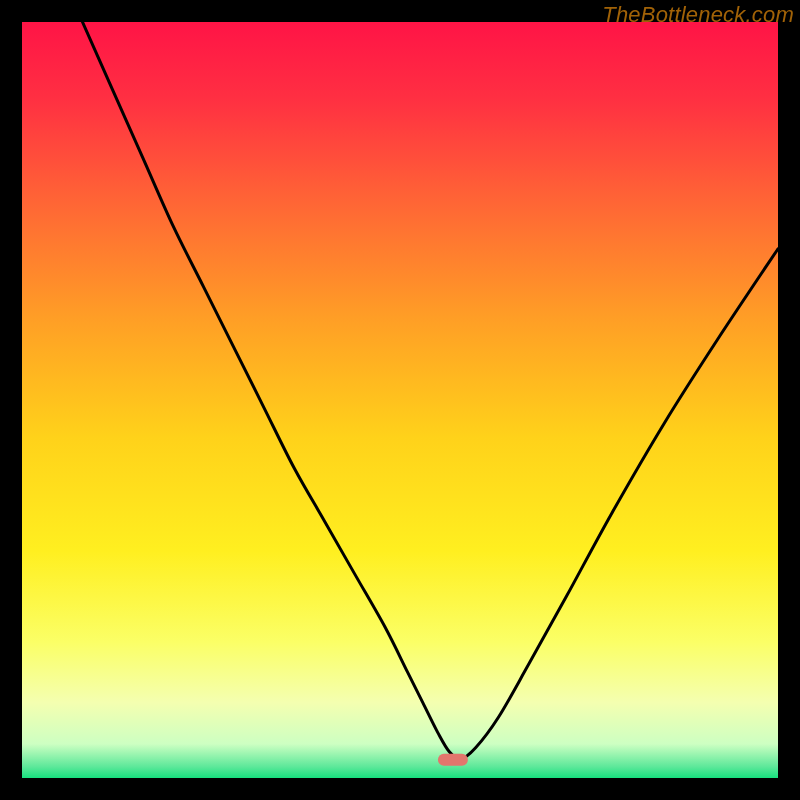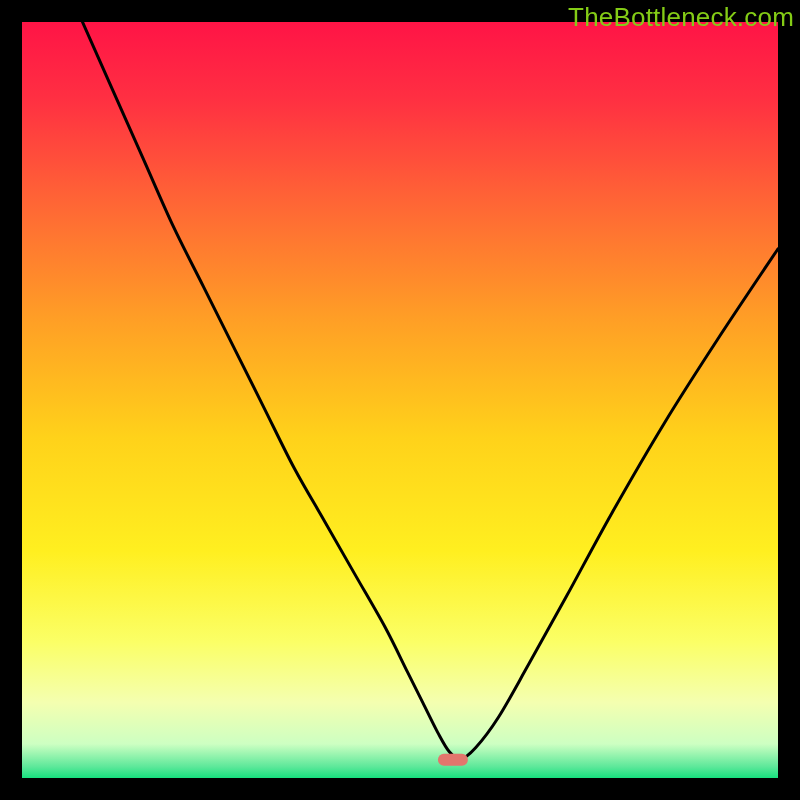--- a/index.html
+++ b/index.html
@@ -23,24 +23,25 @@
     left: 0;
     top: 0;
     width: 756px;
     height: 756px;
   }
   .watermark {
     position: absolute;
     top: 2px;
     right: 6px;
     font-family: Arial, Helvetica, sans-serif;
-    font-size: 26px;
-    color: #84cc16;
+    font-size: 22px;
+    color: #a16207;
     letter-spacing: 0.2px;
     user-select: none;
+    font-style: italic;
   }
 </style>
 </head>
 <body>
 
 <div class="frame">
   <svg class="plot" viewBox="0 0 756 756" preserveAspectRatio="none">
     <defs>
       <linearGradient id="bg-grad" x1="0" y1="0" x2="0" y2="1">
           <stop offset="0.00%" stop-color="#ff1446"></stop>

